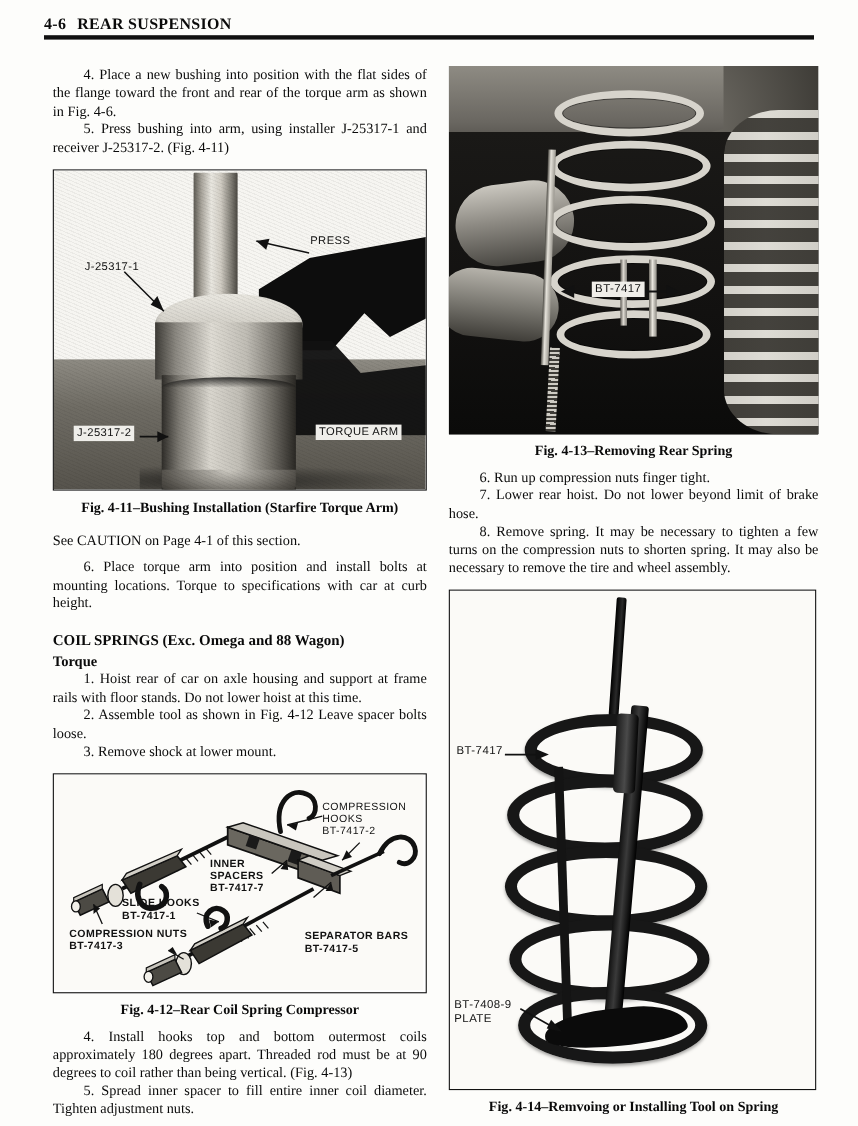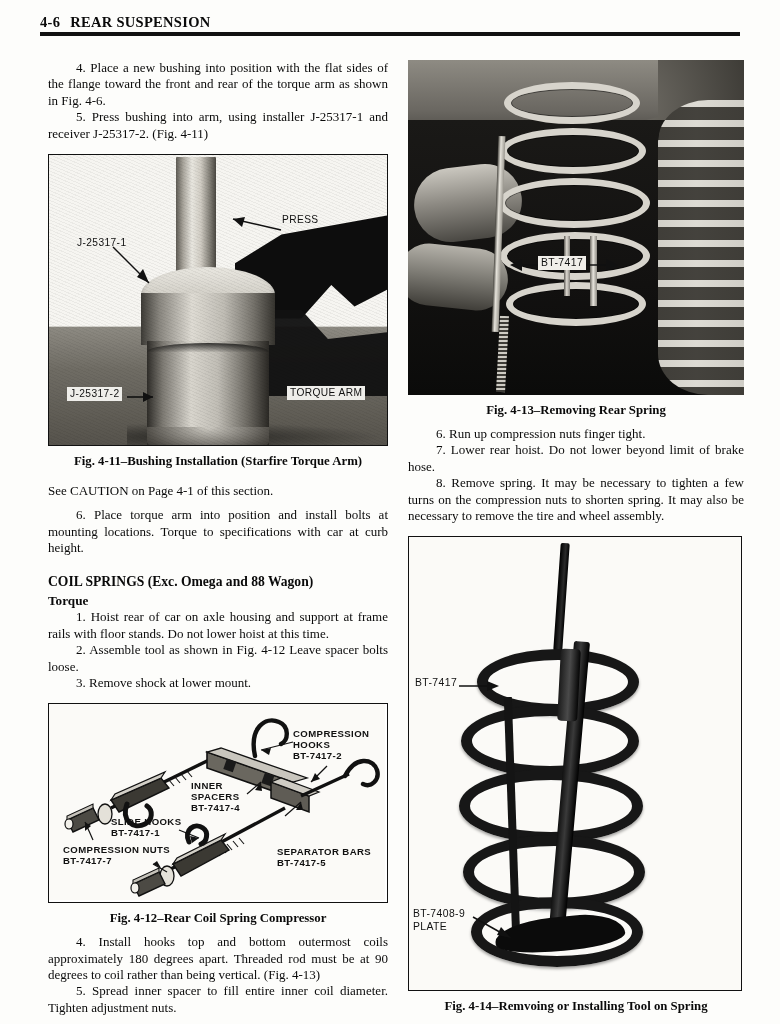--- a/index.html
+++ b/index.html
@@ -473,32 +473,32 @@
           <polygon points="212,46 222,44 220,51"></polygon>
           <polygon points="262,78 266,69 271,75"></polygon>
           <polygon points="212,78 206,86 213,87"></polygon>
           <polygon points="150,134 141,132 143,139"></polygon>
           <polygon points="252,98 247,106 254,106"></polygon>
           <polygon points="36,118 36,127 42,122"></polygon>
           <polygon points="104,160 112,164 108,157"></polygon>
         </g>
       </svg>
 
-      <div class="lbl plain" style="left:244px; top:24px; font-size:9.6px; font-weight:bold;">COMPRESSION
+      <div class="lbl plain" style="left:244px; top:24px; font-size:9.6px; font-weight:normal;">COMPRESSION
 HOOKS
 BT-7417-2</div>
       <div class="lbl plain" style="left:142px; top:76px; font-size:9.6px; font-weight:bold;">INNER
 SPACERS
-BT-7417-4</div>
+BT-7417-7</div>
       <div class="lbl plain" style="left:228px; top:110px; font-size:9.6px; font-weight:bold;margin-top:32px;">SEPARATOR BARS
 BT-7417-5</div>
       <div class="lbl plain" style="left:62px; top:112px; font-size:9.6px; font-weight:bold;">SLIDE HOOKS
 BT-7417-1</div>
       <div class="lbl plain" style="left:14px; top:140px; font-size:9.6px; font-weight:bold;">COMPRESSION NUTS
-BT-7417-7</div>
+BT-7417-3</div>
     </div>
 
     <div class="caption">Fig. 4-12–Rear Coil Spring Compressor</div>
 
     <div class="spacer8"></div>
     <p class="body">4. Install hooks top and bottom outermost coils approximately 180 degrees apart. Threaded rod must be at 90 degrees to coil rather than being vertical. (Fig. 4-13)</p>
     <p class="body">5. Spread inner spacer to fill entire inner coil diameter. Tighten adjustment nuts.</p>
   </div>
 
   <div class="col-right">

